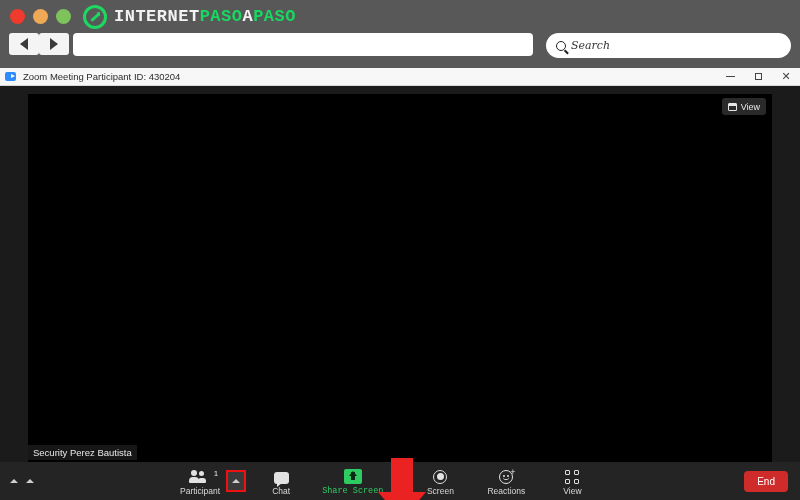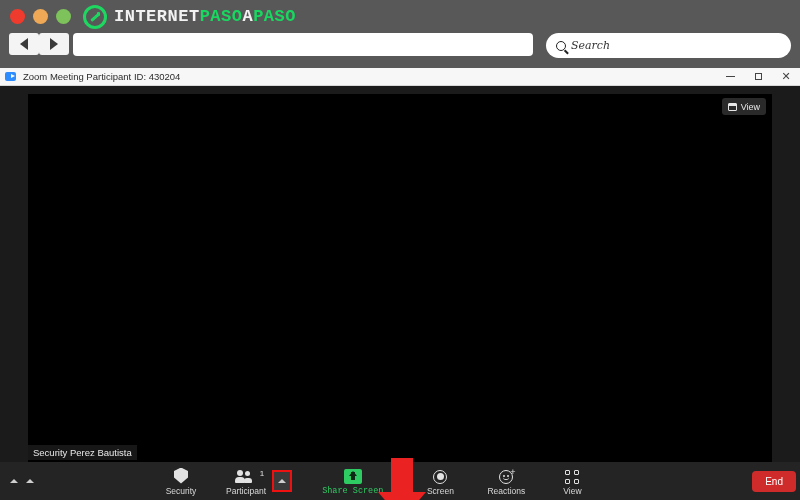--- a/index.html
+++ b/index.html
@@ -305,21 +305,21 @@
     line-height: 1;
   }
 
   .apps-ico { position: relative; width: 14px; height: 14px; }
   .apps-ico span {
     position: absolute; width: 5px; height: 5px;
     border: 1.4px solid #e2e2e2; border-radius: 1px;
   }
 
   .endbtn {
-    margin-left: auto; margin-right: 4px; background: #d02b2b;
+    margin-left: auto; margin-right: 12px; background: #d02b2b;
     color: #ffffff; font-size: 10px; border-radius: 4px;
     padding: 5px 13px; cursor: pointer;
   }
   .spacer-left { width: 6px; }
 </style>
 </head>
 <body>
 
 <div id="root">
 
@@ -392,26 +392,20 @@
       <div class="caret-wrap">
         <span class="caret"></span>
       </div>
 
       <div class="caret-wrap">
         <span class="caret"></span>
       </div>
 
       <div style="width:120px"></div>
 
-      <div class="tb-item">
-        <span class="tb-ico">
-            <span class="sec-shield"></span>
-          </span>
-        <span class="tb-label">Security</span>
-      </div>
 
       <div style="width:18px"></div>
 
       <div class="tb-item">
         <span class="tb-ico">
           <span class="people">
             <span class="p-head" style="left:2px;top:0;width:6px;height:6px"></span>
             <span class="p-head" style="left:10px;top:1px;width:5px;height:5px"></span>
             <span class="p-body" style="left:0;top:7px;width:10px;height:6px;border-radius:4px 4px 1px 1px"></span>
             <span class="p-body" style="left:9px;top:8px;width:8px;height:5px;border-radius:3px 3px 1px 1px"></span>
@@ -419,20 +413,26 @@
           </span>
         </span>
         <span class="tb-label">Participant</span>
       </div>
       <div class="caret-wrap hl">
         <span class="caret"></span>
       </div>
 
       <div style="width:12px"></div>
 
+      <div class="tb-item">
+        <span class="tb-ico">
+            <span class="bubble"></span>
+          </span>
+        <span class="tb-label">Chat</span>
+      </div>
 
       <div style="width:14px"></div>
 
       <div class="tb-item">
         <span class="tb-ico">
             <span class="sharebox"></span>
           </span>
         <span class="tb-label green">Share Screen</span>
       </div>
       <div class="caret-wrap">

